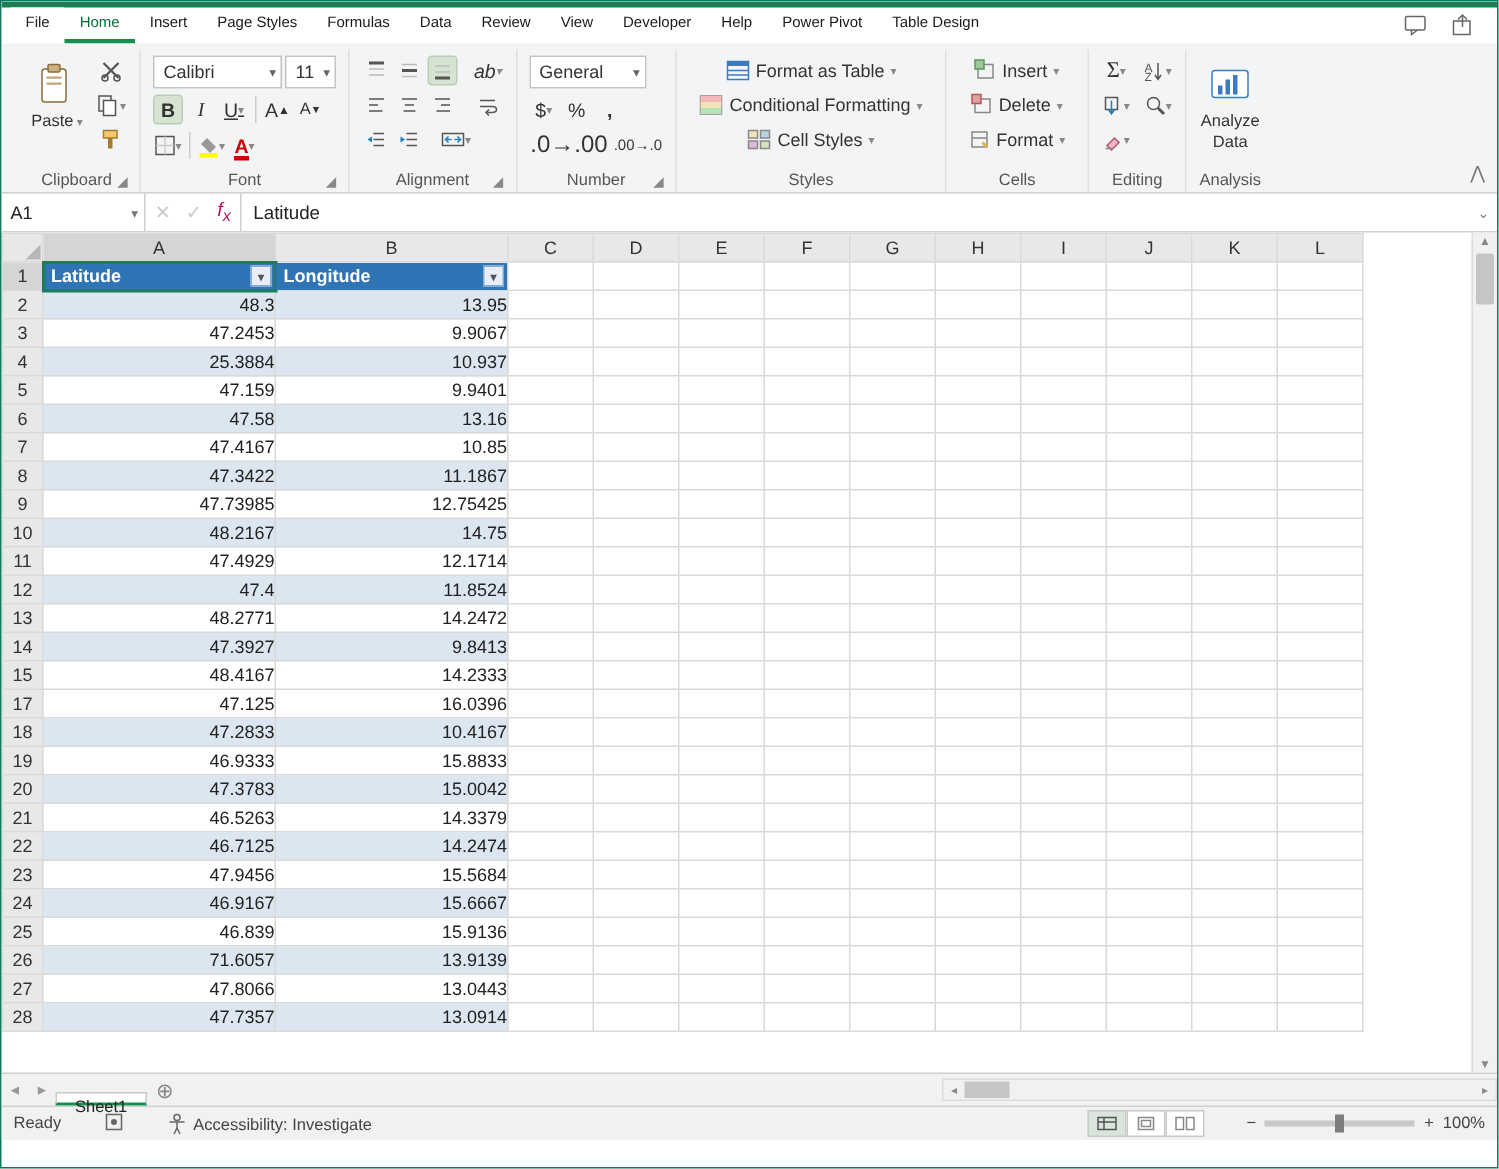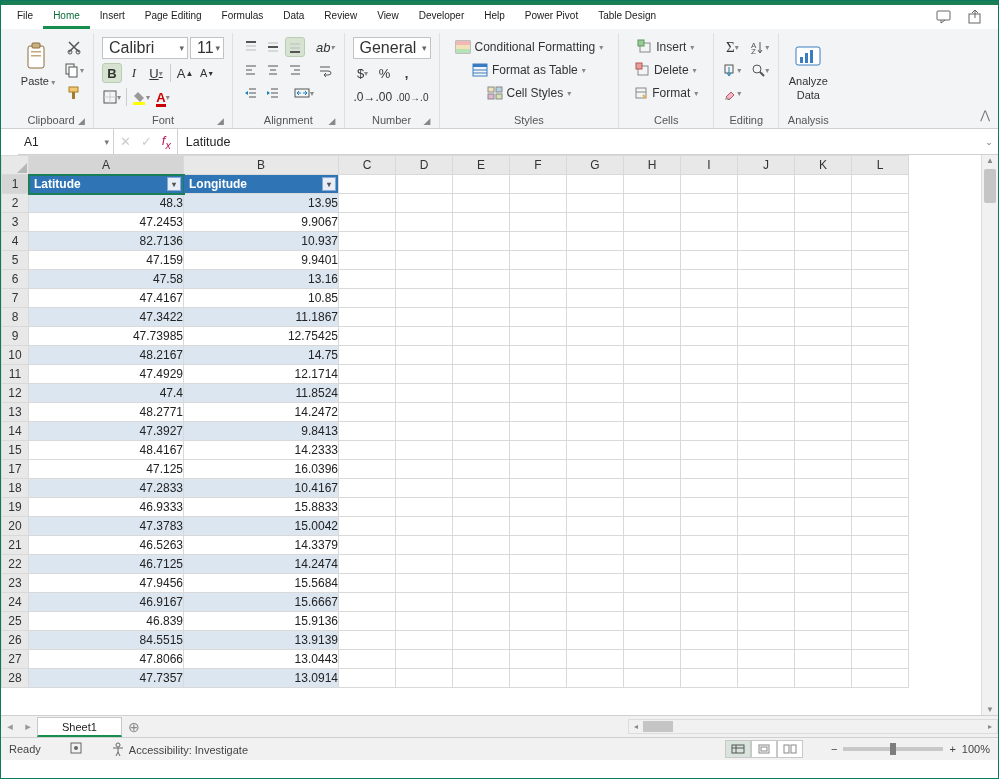--- a/index.html
+++ b/index.html
@@ -19,29 +19,29 @@
   .grp { display: flex; flex-direction: column; padding: 0 8px; border-right: 1px solid #e0e0e0; }
   .grp:last-child { border-right: none; }
   .grp-body { flex:1; display: flex; align-items: flex-start; gap: 4px; padding-top: 4px; }
   .grp-label { text-align: center; font-size: 11px; color: #555; padding: 2px 0; position:relative; }
   .grp-label .dlaunch { position:absolute; right:0; bottom:2px; font-size:9px; color:#888; }
   .btncol { display:flex; flex-direction:column; gap:3px; }
   .btnrow { display:flex; gap:2px; align-items:center; }
   .rb { min-width: 20px; height: 20px; display:inline-flex; align-items:center; justify-content:center; border:1px solid transparent; border-radius:3px; font-size:13px; color:#333; }
   .rb.sel { background:#d7e3d1; border-color:#b9cdb4; }
   .rb.wide { padding: 0 6px; gap:4px; font-size:12px; }
-  .combo { height:22px; border:1px solid #c3c3c3; background:#fff; display:inline-flex; align-items:center; padding:0 16px 0 6px; font-size:16px; position:relative; color:#333; }
+  .combo { height:22px; border:1px solid #c3c3c3; background:#fff; display:inline-flex; align-items:center; padding:0 16px 0 6px; font-size:12px; position:relative; color:#333; }
   .combo::after { content:"▾"; position:absolute; right:3px; font-size:9px; color:#666; }
   .bigbtn { width:42px; display:flex; flex-direction:column; align-items:center; gap:2px; font-size:11px; color:#333; padding-top:4px; }
   .bigbtn svg { width: 32px; height:32px; }
   .chev::after { content:" ▾"; font-size:8px; color:#888; }
   .ribbon-collapse { position:absolute; right:8px; bottom:6px; font-size:12px; color:#777; }
   
   
-  .fbar { height: 26px; display:flex; align-items:stretch; border-bottom:1px solid #d0d0d0; background:#fff;margin-left:17px; }
+  .fbar { height: 26px; display:flex; align-items:stretch; border-bottom:1px solid #d0d0d0; background:#fff; }
   .namebox { width:96px; border-right:1px solid #d0d0d0; display:flex; align-items:center; padding:0 6px; font-size:12px; position:relative;}
   .namebox::after { content:"▾"; position:absolute; right:4px; font-size:9px; color:#777; }
   .fbar-btns { display:flex; align-items:center; border-right:1px solid #d0d0d0; padding:0 6px; gap:10px; color:#999; font-size:13px; }
   .fbar-input { flex:1; display:flex; align-items:center; padding:0 8px; font-size:12.5px; color:#222; position:relative; }
   .fbar-expand { width:18px; display:flex; align-items:center; justify-content:center; color:#777; font-size:9px; }
   
   
   .grid-wrap { position:relative; height: 560px; overflow:hidden; display:flex; }
   .grid-main { flex:1; overflow:hidden; }
   .vscroll { width:17px; background:#f1f1f1; border-left:1px solid #dcdcdc; position:relative; }
@@ -59,21 +59,21 @@
   th.rowh.sel { background:#d5d5d5; }
   td.cell { height:19px; padding:0 4px; text-align:right; }
   td.cell.tblhdr { background:#2f75b5; color:#fff; font-weight:bold; text-align:left; position:relative; padding-left:5px; }
   td.cell.tblhdr .filter { position:absolute; right:2px; top:2px; width:14px; height:14px; background:#e8eef7; border:1px solid #8aa9d1; display:flex; align-items:center; justify-content:center; font-size:8px; color:#555; }
   td.cell.band { background:#dce6f1; }
   td.cell.activecell { outline:2px solid #1a7f54; outline-offset:-1px; }
   
   
   .tabstrip { height:22px; display:flex; align-items:stretch; background:#f1f1f1; border-top:1px solid #d0d0d0; font-size:11px; }
   .tabstrip .navbtn { width:18px; display:flex; align-items:center; justify-content:center; color:#999; }
-  .tabstrip .sheet-tab { padding:3px 24px; background:#fff; border:1px solid #c8c8c8; border-bottom:2px solid #168f4e; margin-top:1px; }
+  .tabstrip .sheet-tab { padding:3px 12px; background:#fff; border:1px solid #c8c8c8; border-bottom:2px solid #168f4e; margin-top:12px; }
   .tabstrip .addsheet { width:24px; display:flex; align-items:center; justify-content:center; color:#888; font-size:14px; }
   .tabstrip .hscroll { flex:1; display:flex; align-items:center; justify-content:flex-end; }
   .hscroll-track { width:370px; height:15px; background:#f1f1f1; border:1px solid #dcdcdc; display:flex; align-items:center; position:relative; }
   .hscroll-track .arr { width:14px; text-align:center; font-size:8px; color:#888; }
   .hscroll-track .thumb { position:absolute; left:14px; top:1px; bottom:1px; width:30px; background:#c5c5c5; }
   
   
   .status { height:23px; background:#f1f1f1; border-top:1px solid #d0d0d0; display:flex; align-items:center; font-size:11px; color:#444; padding:0 8px; gap:28px; }
   .status .spacer { flex:1; }
   .viewbtns { display:flex; gap:0; }
@@ -85,21 +85,21 @@
   
   svg { overflow: visible; }
 </style>
 </head>
 <body>
 
 <div class="menubar">
   <div class="tab file">File</div>
   <div class="tab active">Home</div>
   <div class="tab">Insert</div>
-  <div class="tab">Page Editing</div>
+  <div class="tab">Page Styles</div>
   <div class="tab">Formulas</div>
   <div class="tab">Data</div>
   <div class="tab">Review</div>
   <div class="tab">View</div>
   <div class="tab">Developer</div>
   <div class="tab">Help</div>
   <div class="tab">Power Pivot</div>
   <div class="tab">Table Design</div>
   <div class="spacer"></div>
   <div class="winbtn">
@@ -283,48 +283,48 @@
   <div class="grp">
     <div class="grp-body">
       <div class="btncol" style="gap:4px">
         <span class="combo" style="width:78px">General</span>
         <div class="btnrow">
           <span class="rb chev">$</span>
           <span class="rb">%</span>
           <span class="rb" style="font-weight:bold">,</span>
         </div>
         <div class="btnrow">
-          <span class="rb" style="font-size:12px">.0→.00</span>
+          <span class="rb" style="font-size:16px">.0→.00</span>
           <span class="rb" style="font-size:10px">.00→.0</span>
         </div>
       </div>
     </div>
     <div class="grp-label"><span>Number</span><span class="dlaunch">◢</span></div>
   </div>
 
   <div class="grp">
     <div class="grp-body">
       <div class="btncol" style="gap:3px">
+        <span class="rb wide chev">
+            <svg width="16" height="14">
+              <rect x="1" y="1" width="14" height="12" fill="none" stroke="#3a7cc0"></rect>
+              <rect x="1" y="1" width="14" height="3" fill="#3a7cc0"></rect>
+              <line x1="1" y1="7" x2="15" y2="7" stroke="#3a7cc0"></line>
+              <line x1="1" y1="10" x2="15" y2="10" stroke="#3a7cc0"></line>
+            </svg>
+            <span>Format as Table</span>
+          </span>
         <span class="rb wide chev">
             <svg width="16" height="14">
               <rect x="1" y="1" width="14" height="12" fill="none" stroke="#888"></rect>
               <rect x="1" y="1" width="14" height="4" fill="#f2b7b7"></rect>
               <rect x="1" y="5" width="14" height="4" fill="#f2e2b7"></rect>
               <rect x="1" y="9" width="14" height="4" fill="#b7e2b7"></rect>
             </svg>
             <span>Conditional Formatting</span>
-          </span>
-        <span class="rb wide chev">
-            <svg width="16" height="14">
-              <rect x="1" y="1" width="14" height="12" fill="none" stroke="#3a7cc0"></rect>
-              <rect x="1" y="1" width="14" height="3" fill="#3a7cc0"></rect>
-              <line x1="1" y1="7" x2="15" y2="7" stroke="#3a7cc0"></line>
-              <line x1="1" y1="10" x2="15" y2="10" stroke="#3a7cc0"></line>
-            </svg>
-            <span>Format as Table</span>
           </span>
         <span class="rb wide chev">
             <svg width="16" height="14">
               <rect x="1" y="1" width="6" height="5" fill="#f2e2b7" stroke="#888"></rect>
               <rect x="9" y="1" width="6" height="5" fill="#b7d4e2" stroke="#888"></rect>
               <rect x="1" y="8" width="6" height="5" fill="#e2b7d4" stroke="#888"></rect>
               <rect x="9" y="8" width="6" height="5" fill="#d4e2b7" stroke="#888"></rect>
             </svg>
             <span>Cell Styles</span>
           </span>
@@ -509,21 +509,21 @@
             <td class="cell"></td>
             <td class="cell"></td>
             <td class="cell"></td>
             <td class="cell"></td>
             <td class="cell"></td>
             <td class="cell"></td>
             <td class="cell"></td>
           </tr>
           <tr>
             <th class="rowh">4</th>
-            <td class="cell band">82.7136</td>
+            <td class="cell band">25.3884</td>
             <td class="cell band">10.937</td>
             <td class="cell"></td>
             <td class="cell"></td>
             <td class="cell"></td>
             <td class="cell"></td>
             <td class="cell"></td>
             <td class="cell"></td>
             <td class="cell"></td>
             <td class="cell"></td>
             <td class="cell"></td>
@@ -824,21 +824,21 @@
             <td class="cell"></td>
             <td class="cell"></td>
             <td class="cell"></td>
             <td class="cell"></td>
             <td class="cell"></td>
             <td class="cell"></td>
             <td class="cell"></td>
           </tr>
           <tr>
             <th class="rowh">26</th>
-            <td class="cell band">84.5515</td>
+            <td class="cell band">71.6057</td>
             <td class="cell band">13.9139</td>
             <td class="cell"></td>
             <td class="cell"></td>
             <td class="cell"></td>
             <td class="cell"></td>
             <td class="cell"></td>
             <td class="cell"></td>
             <td class="cell"></td>
             <td class="cell"></td>
             <td class="cell"></td>

